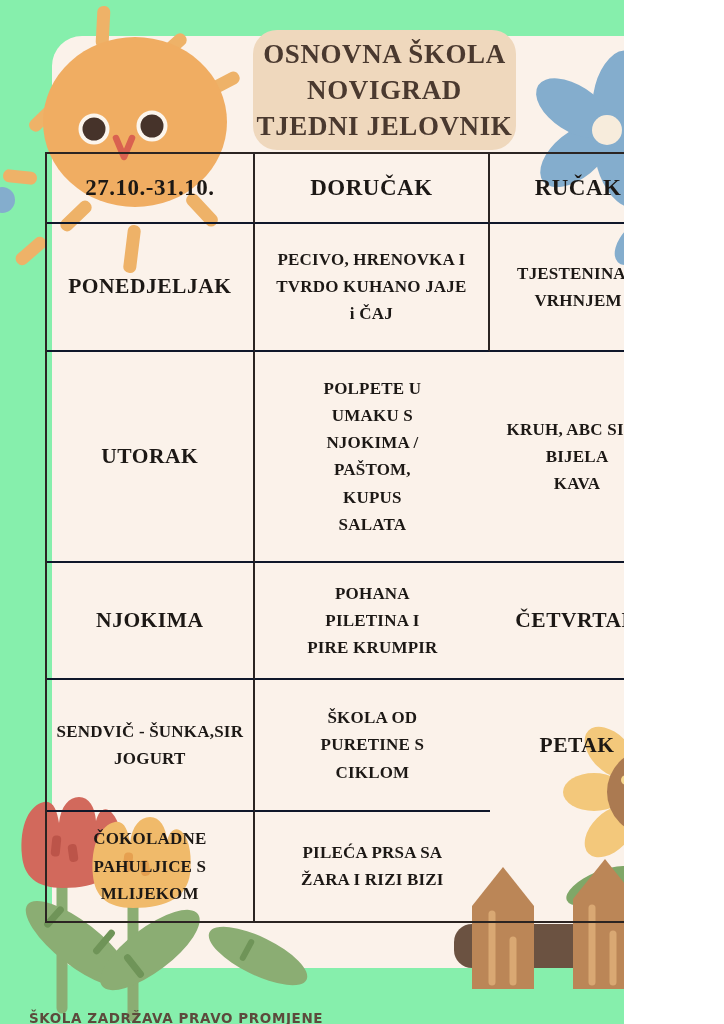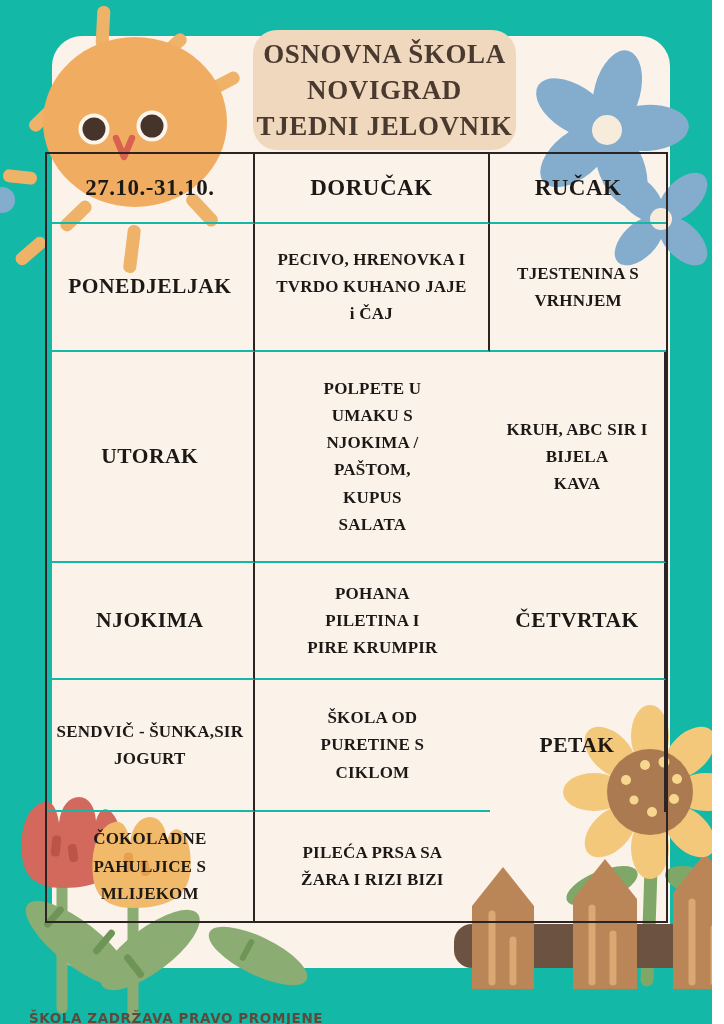--- a/index.html
+++ b/index.html
@@ -1,19 +1,19 @@
 <!DOCTYPE html>
 <html><head>
 <meta charset="utf-8">
 <style>
   html,body{margin:0;padding:0;}
   .page{
     position:relative;
-    width:712px;height:1024px;
-    background:#14b8a6;
+    width:624px;height:1024px;
+    background:#86efac;
     overflow:hidden;
     font-family:"Liberation Serif", serif;
   }
   .card{
     position:absolute;
     left:52px;top:36px;width:618px;height:932px;
     background:#fbf2ea;
     border-radius:30px;
     z-index:0;
   }
@@ -38,21 +38,21 @@
     left:45px;top:152px;width:623px;height:771px;
     box-sizing:border-box;
     border:2px solid #2b2422;
     display:grid;
     grid-template-columns:209fr 237fr 177fr;
     grid-template-rows:70fr 129fr 212fr 118fr 132fr 110fr;
     z-index:2;
   }
   .cell{
     border-right:2px solid #2b2422;
-    border-bottom:2px solid #14b8a6;
+    border-bottom:2px solid #0f172a;
     display:flex;align-items:center;justify-content:center;
     text-align:center;
     white-space:pre-line;
     color:#1c1815;
     padding:2px 6px;
     box-sizing:border-box;
   }
   .cell.col-last{border-right:none;}
   .cell.row-last{border-bottom:none;}
   .cell-header{font-weight:700;font-size:23px;letter-spacing:0.5px;}

